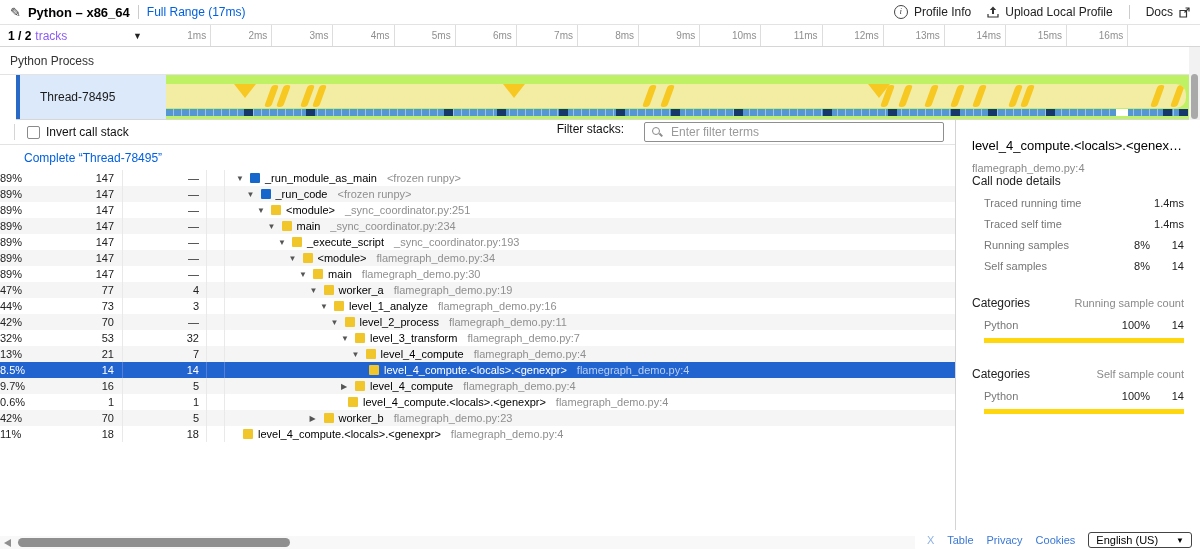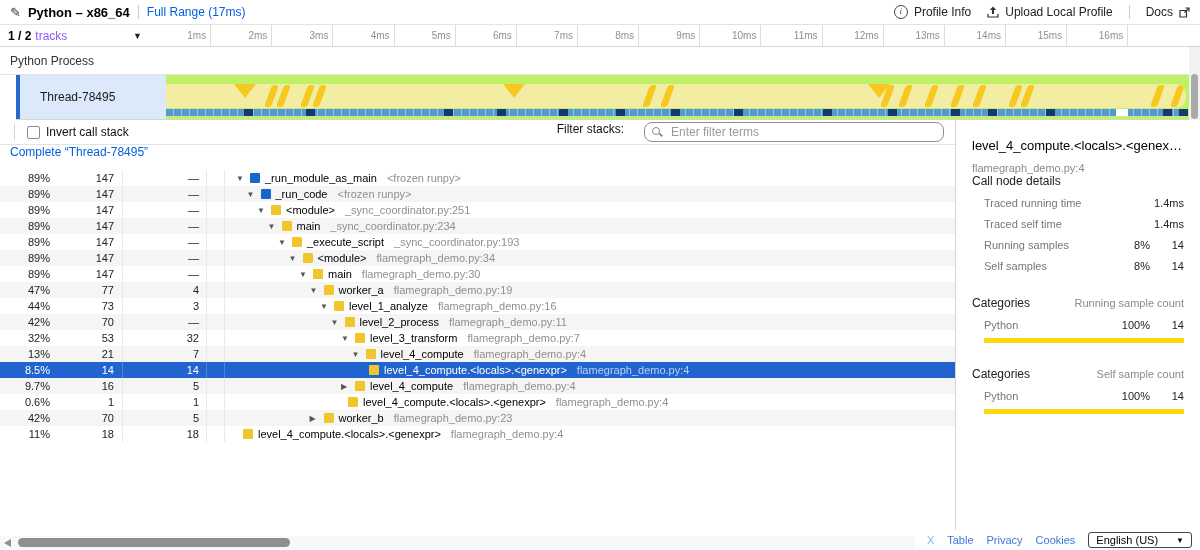--- a/index.html
+++ b/index.html
@@ -55,37 +55,37 @@
   .toolbar{height:25px;border-bottom:1px solid #e3e3e3;display:flex;align-items:center;padding:0 8px;font-size:12px;color:#111;box-sizing:border-box}
   .radio-wrap{display:flex;align-items:center;margin-right:12px;cursor:pointer}
   .radio{width:12px;height:12px;border:1px solid #8a8a8a;border-radius:50%;margin-right:5px;background:#fff;position:relative;box-sizing:border-box;flex:none}
   .radio.sel{border-color:#1670cc}
   .radio.sel::after{content:"";position:absolute;left:2px;top:2px;right:2px;bottom:2px;border-radius:50%;background:#1670cc}
   .tool-div{width:1px;height:16px;background:#d5d5d5;margin:0 12px 0 6px}
   .checkbox{width:13px;height:13px;border:1px solid #8a8a8a;border-radius:2px;background:#fff;margin-right:6px;box-sizing:border-box;cursor:pointer;flex:none}
   .filter-wrap{margin-left:auto;display:flex;gap:20px;margin-right:3px}
   .filter-label{color:#111}
   .filter-box{position:relative}
-  .filter-input{width:300px;height:20px;border:1px solid #8f8f8f;border-radius:8px;font-size:12px;padding:0 6px 0 26px;font-family:"Liberation Sans",sans-serif;color:#222;box-sizing:border-box;outline:none;background:#fff}
+  .filter-input{width:300px;height:20px;border:1px solid #8f8f8f;border-radius:2px;font-size:12px;padding:0 6px 0 26px;font-family:"Liberation Sans",sans-serif;color:#222;box-sizing:border-box;outline:none;background:#fff}
   .filter-input::placeholder{color:#9a9a9a}
   .search-icon{position:absolute;left:8px;top:5px;width:8px;height:8px;border:1px solid #8a8a8a;border-radius:50%;box-sizing:border-box}
   .search-icon::after{content:"";position:absolute;left:6px;top:6px;width:4px;height:1.5px;background:#8a8a8a;transform:rotate(45deg)}
 
-  .breadcrumb-row{height:25px;display:flex;padding:0 10px;box-sizing:border-box}
+  .breadcrumb-row{height:25px;display:flex;align-items:center;padding:0 24px;box-sizing:border-box}
   .breadcrumb{font-size:12px}
 
   .thead{height:23px;border-top:1px solid #ccc;border-bottom:1px solid #ccc;display:flex;align-items:center;font-size:11px;color:#333;box-sizing:border-box;background:#fff}
   .th-total{width:123px;text-align:right;padding-right:8px;box-sizing:border-box;border-right:1px solid #bbb;height:100%;line-height:21px}
   .th-self{width:84px;text-align:right;padding-right:7px;box-sizing:border-box;border-right:1px solid #bbb;height:100%;line-height:21px}
   .th-gap{width:18px;border-right:1px solid #bbb;height:100%;box-sizing:border-box}
 
   .tree-row{height:16px;display:flex;align-items:center;font-size:11px;cursor:pointer;background:#fff}
   .tree-row.striped{background:#f5f5f5}
   .tree-row.selected{background:#2163cf}
-  .c-pct{width:50px;text-align:right;color:#222;flex:none}
+  .c-pct{width:50px;color:#222;flex:none}
   .c-total{width:73px;text-align:right;padding-right:8px;border-right:1px solid #e9e9e9;box-sizing:border-box;height:100%;line-height:16px;color:#222;flex:none}
   .c-self{width:84px;text-align:right;padding-right:7px;border-right:1px solid #e9e9e9;box-sizing:border-box;height:100%;line-height:16px;color:#222;flex:none}
   .c-gap{width:18px;border-right:1px solid #e9e9e9;box-sizing:border-box;height:100%;flex:none}
   .c-tree{flex:1;display:flex;align-items:center;height:100%;box-sizing:border-box;overflow:hidden;white-space:nowrap}
   .tw{width:15px;font-size:8px;color:#555;flex:none;padding-left:1px;box-sizing:border-box}
   .tw-spacer{width:8px;flex:none}
   .node-icon{width:10px;height:10px;border-radius:1px;margin-right:5px;flex:none}
   .node-name{color:#000}
   .node-loc{color:#8f8f8f;margin-left:10px}
   .selected .c-pct,.selected .c-total,.selected .c-self,.selected .node-name,.selected .tw{color:#fff}

